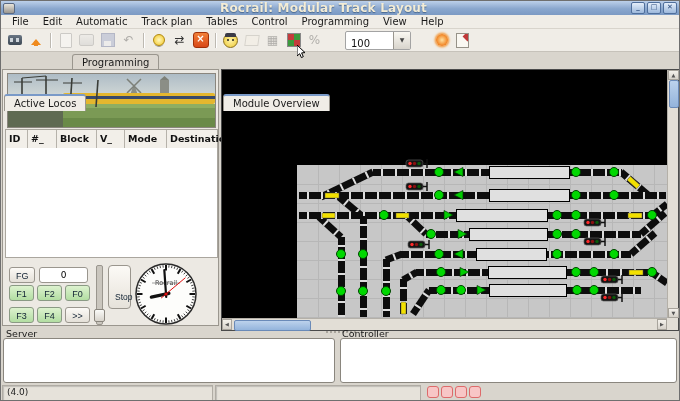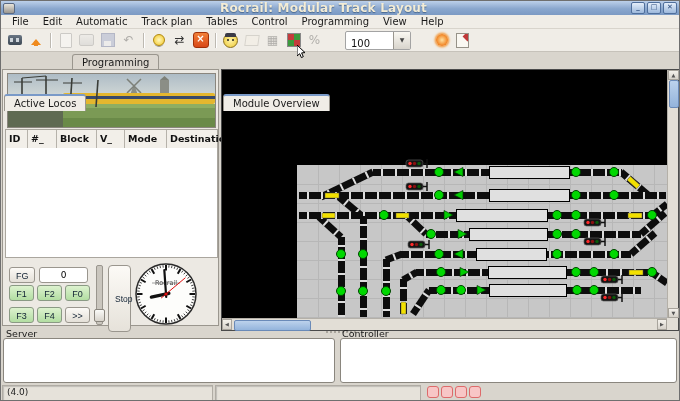--- a/index.html
+++ b/index.html
@@ -58,21 +58,21 @@
   .lhead{position:absolute;left:2px;top:59px;width:213px;height:32px;display:flex;background:#f2efe9;border:1px solid #aaa69e;box-sizing:border-box;}
   .lhead .hc{font-size:9.5px;font-weight:bold;border-right:1px solid #b6b2aa;padding:3px 0 0 3px;box-sizing:border-box;color:#111;}
   .llist{position:absolute;left:2px;top:78px;width:213px;height:110px;background:#fff;border:1px solid #aaa69e;border-top:none;box-sizing:border-box;}
   .fbtn{position:absolute;width:25px;height:16px;font-size:9px;border:1px solid #8a9a84;border-radius:3px;text-align:center;line-height:14px;
         background:linear-gradient(#ddf2cf,#b2dda2);box-sizing:border-box;color:#123;}
   .gbtn{position:absolute;width:25px;height:16px;font-size:9px;border:1px solid #9a968e;border-radius:3px;text-align:center;line-height:14px;
         background:linear-gradient(#fcfaf6,#e4e0d8);box-sizing:border-box;color:#123;}
   .speed{position:absolute;width:49px;height:16px;border:1px solid #9a968e;border-radius:3px;background:#fff;font-size:9px;text-align:center;box-sizing:border-box;font-family:"DejaVu Sans",sans-serif;}
   .vslider{position:absolute;width:5px;height:58px;background:#cac6be;border:1px solid #9a968e;border-radius:2px;}
   .vslider .handle{position:absolute;left:-3px;bottom:2px;width:9px;height:11px;background:linear-gradient(#fafaf8,#d8d4cc);border:1px solid #8a867e;border-radius:2px;}
-  .stopbtn{position:absolute;width:23px;height:67px;border:1px solid #9a968e;border-radius:4px;background:linear-gradient(#fcfaf6,#e6e2da);
+  .stopbtn{position:absolute;width:23px;height:44px;border:1px solid #9a968e;border-radius:4px;background:linear-gradient(#fcfaf6,#e6e2da);
            font-size:8.5px;text-align:center;line-height:60px;box-sizing:border-box;color:#123;}
   
   .canvas{position:absolute;left:220px;top:68px;width:458px;height:262px;background:#000;border:1px solid #4a4a4a;box-sizing:border-box;}
   .vscroll{position:absolute;right:0;top:0;width:11px;height:248px;background:#e2ded6;border-left:1px solid #b4b0a8;box-sizing:border-box;}
   .hscroll{position:absolute;left:0;bottom:0;width:445px;height:12px;background:#e2ded6;border-top:1px solid #b4b0a8;box-sizing:border-box;}
   .sbtn{position:absolute;width:11px;height:10px;background:linear-gradient(#f4f1eb,#d6d2ca);border:1px solid #a8a49c;box-sizing:border-box;
         font-size:5px;line-height:9px;text-align:center;color:#555;}
   .sthumb{position:absolute;background:linear-gradient(#bcd2ec,#94b4dc);border:1px solid #6a8ab8;border-radius:2px;}
   .corner{position:absolute;right:0;bottom:0;width:11px;height:12px;background:#e2ded6;}
   .cursor{position:absolute;left:296px;top:44px;z-index:9;}

